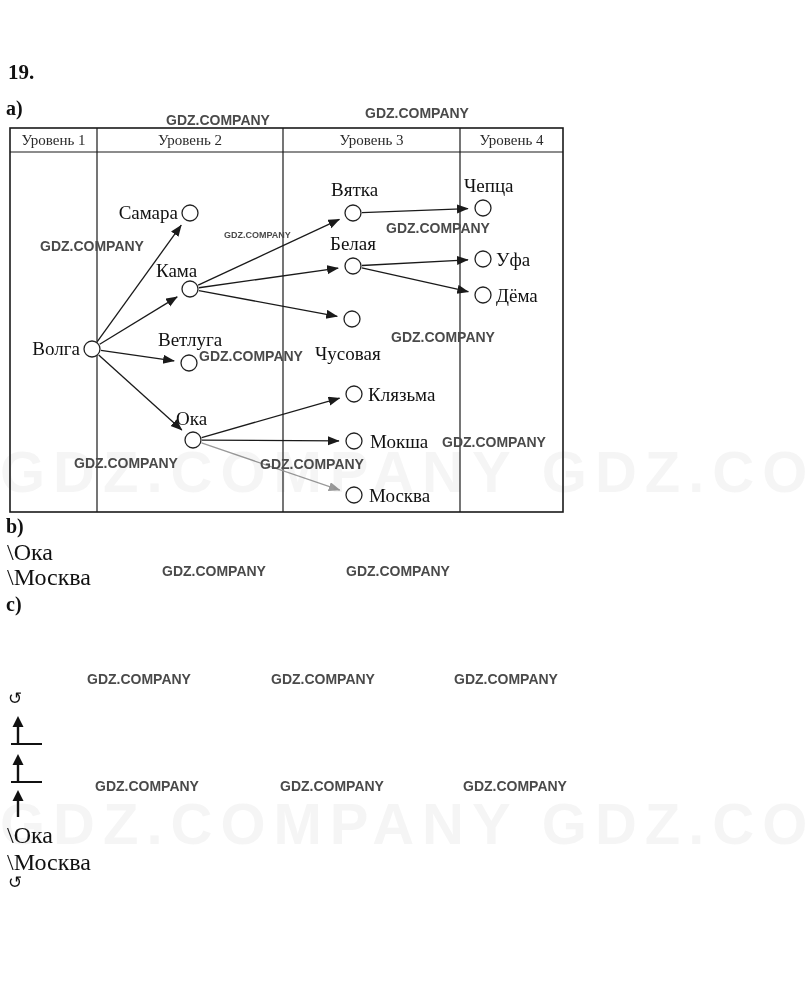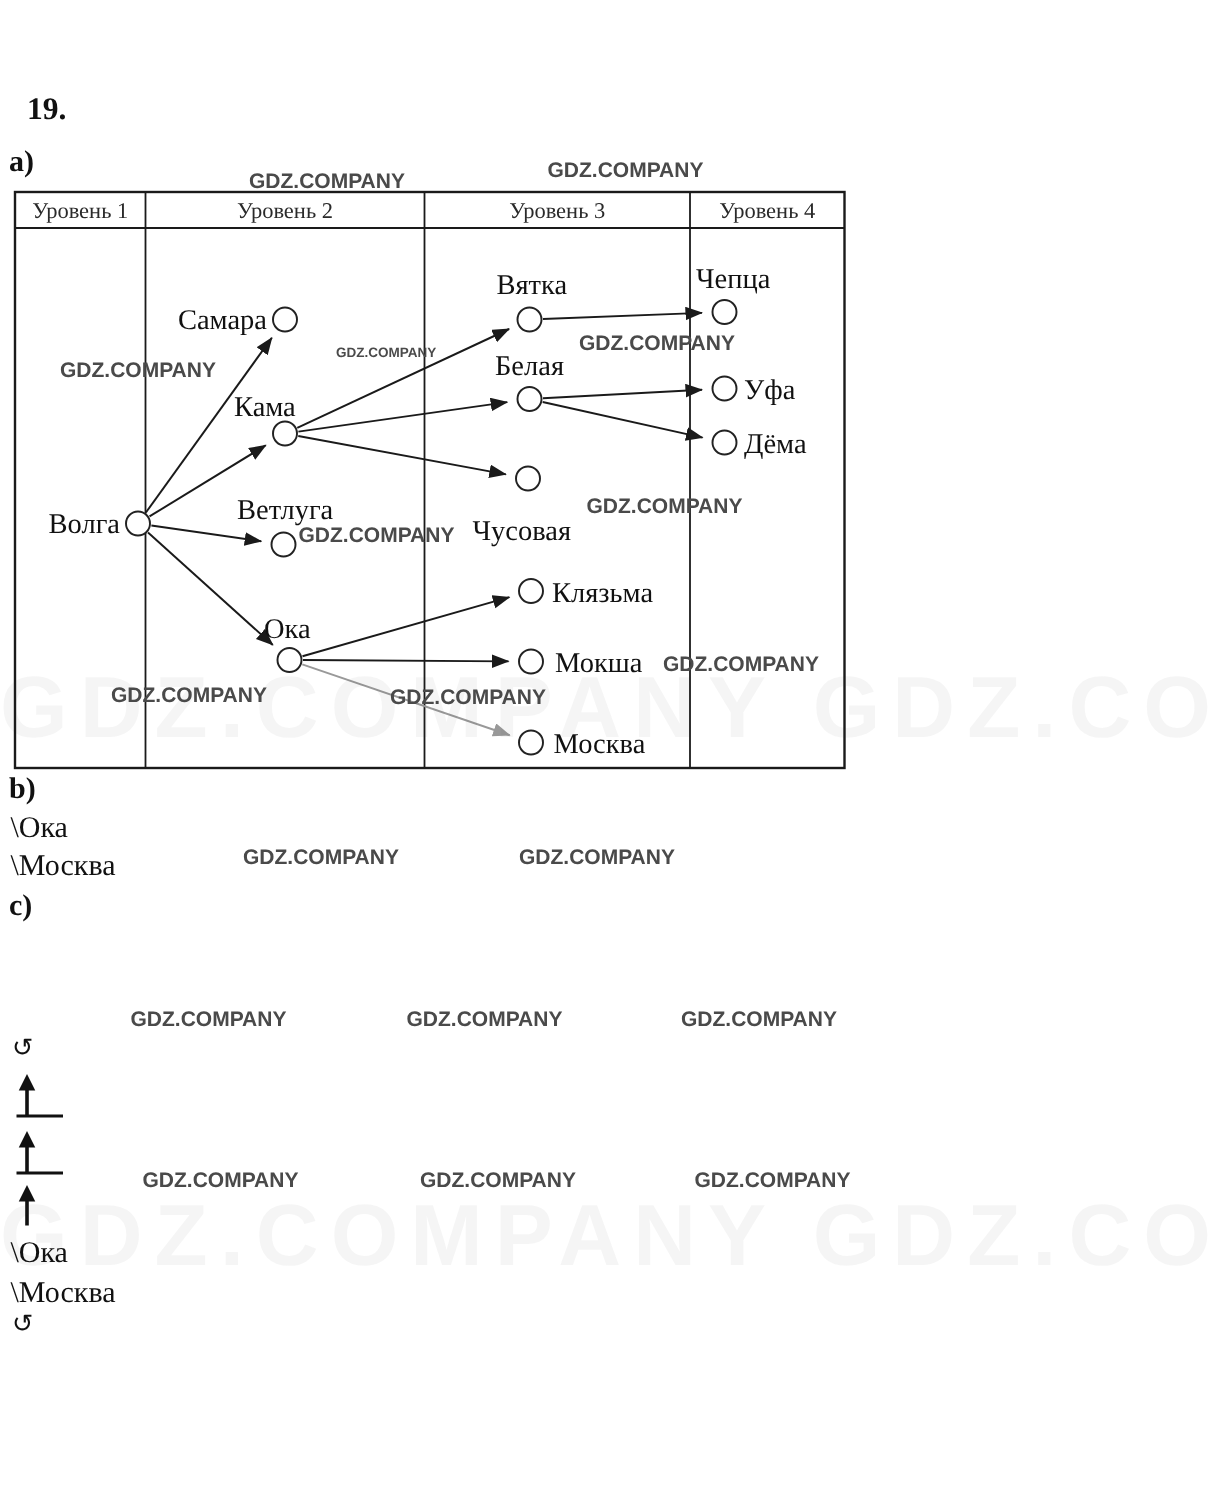--- a/index.html
+++ b/index.html
@@ -4,26 +4,26 @@
 <style>
   html,body{margin:0;padding:0;background:#ffffff;}
   #page{position:relative;width:808px;height:997px;background:#ffffff;
         font-family:"Liberation Serif",serif;color:#111;overflow:hidden;}
   #diagram-layer{position:absolute;left:0;top:0;width:808px;height:997px;}
   .wm{position:absolute;font-family:"Liberation Sans",sans-serif;color:#4a4a4a;
       white-space:nowrap;z-index:3;font-weight:bold;}
   .wm-faint{position:absolute;left:0;width:808px;font-family:"Liberation Sans",sans-serif;
       font-weight:bold;font-size:58px;letter-spacing:8px;color:rgba(60,60,60,0.05);
       white-space:nowrap;z-index:1;}
-  #problem-number{position:absolute;left:18px;top:60px;font-weight:bold;font-size:21px;}
+  #problem-number{position:absolute;left:8px;top:60px;font-weight:bold;font-size:21px;}
   .part-label{position:absolute;left:6px;font-weight:bold;font-size:20px;}
   #part-a-label{top:97px;}
   #part-b-label{top:515px;}
   #part-c-label{top:593px;}
-  .codeblock{position:absolute;left:7px;font-size:20px;z-index:2;}
+  .codeblock{position:absolute;left:7px;font-size:24px;z-index:2;}
   #part-b-lines{top:540px;}
   #part-c-lines-top{top:617px;}
   #part-c-lines-bottom{top:822px;}
   .codeline{height:25px;line-height:25px;}
   #part-c-lines-bottom .codeline{height:27px;line-height:27px;}
   .loop{position:absolute;left:8px;font-size:17px;z-index:2;}
   #loop-top{top:688px;}
   #loop-bottom{top:872px;}
   svg text.hdr{font-family:"Liberation Serif",serif;font-size:15px;fill:#2a2a2a;}
   svg text.nlabel{font-family:"Liberation Serif",serif;font-size:19px;fill:#111;}

